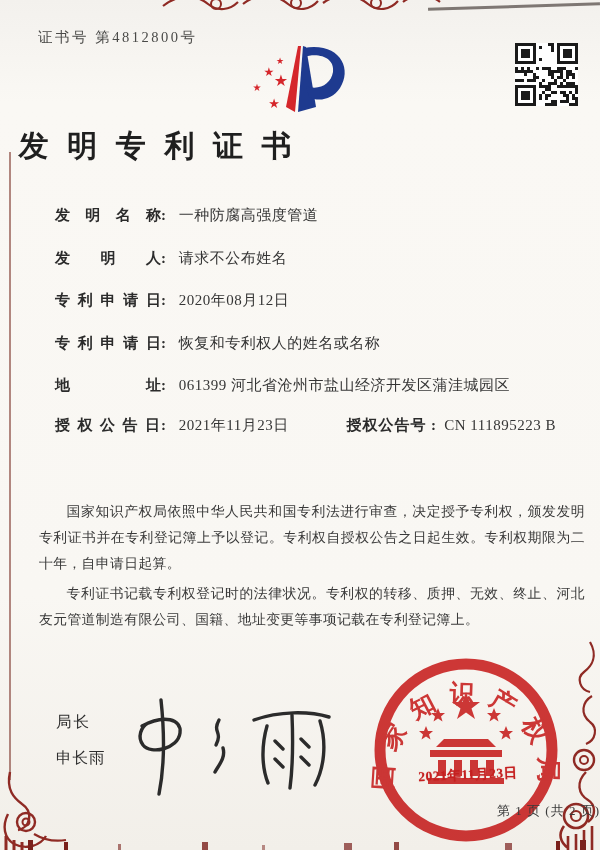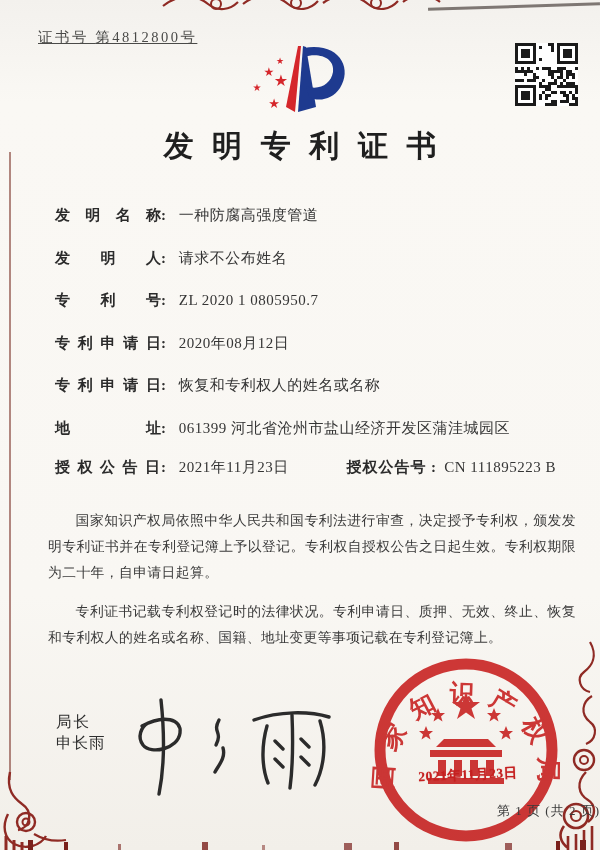--- a/index.html
+++ b/index.html
@@ -4,40 +4,40 @@
 <style>
   html,body{margin:0;padding:0;}
   body{
     width:600px;height:850px;position:relative;overflow:hidden;
     font-family:"Liberation Serif","DejaVu Serif",serif;
     background:linear-gradient(180deg,#f3f1ed 0%,#faf8f4 12%,#f9f7f3 70%,#f2efe9 100%);
     color:#333;
   }
   .abs{position:absolute;}
   
-  .cert-no{left:38px;top:28px;font-size:14.5px;letter-spacing:2.5px;color:#4a4a48;text-decoration:underline;}
-  
-  .title{left:0;top:126px;width:100%;text-align:center;font-size:30px;font-weight:700;
+  .cert-no{left:38px;top:28px;font-size:14.5px;letter-spacing:2.5px;color:#4a4a48;}
+  
+  .title{left:0;top:126px;width:100%;font-size:30px;font-weight:700;
     letter-spacing:0.62em;text-indent:0.62em;color:#1f1f1f;}
   
   .fields{left:55px;top:204px;width:532px;}
   .frow{margin-bottom:19.5px;font-size:15px;line-height:23px;white-space:nowrap;color:#2f2f2f;}
   .flabel{display:inline-block;width:106px;text-align:justify;text-align-last:justify;
     -moz-text-align-last:justify;font-weight:600;color:#2b2b2b;vertical-align:top;}
   .fcolon{display:inline-block;width:14px;font-weight:600;}
   .fvalue{letter-spacing:0.5px;color:#353535;}
   .grant-row .grp2{margin-left:54px;text-align:center;}
   .grant-row .flabel2{font-weight:600;color:#2b2b2b;letter-spacing:1px;}
   
   .bodytext{left:36px;top:496px;width:552px;}
-  .bodytext p{margin:12px;text-indent:2em;font-size:13.8px;line-height:1.9;
+  .bodytext p{margin:3px;text-indent:2em;font-size:13.8px;line-height:1.9;
     text-align:justify;color:#3a3a3a;letter-spacing:0.4px;}
   
   .signer{left:56px;top:712px;font-size:15.5px;color:#2e2e2e;letter-spacing:2px;}
-  .signer .name{letter-spacing:1px;}
+  .signer .name{margin-top:15px;letter-spacing:1px;}
   
   .sig{left:122px;top:688px;}
   .sig path{fill:none;stroke:#2b2b2b;stroke-width:3.4;stroke-linecap:round;stroke-linejoin:round;}
   
   .seal{left:366px;top:650px;opacity:0.94;mix-blend-mode:multiply;}
   .seal-date{left:380px;top:766px;width:176px;text-align:center;font-size:13.5px;font-weight:700;
     color:#c52020;letter-spacing:0.5px;transform:rotate(-2.5deg);text-shadow:0 0 1px rgba(197,32,32,.6);}
   
   .footer{left:0;bottom:30px;width:100%;text-align:right;font-size:13px;color:#3a3a3a;letter-spacing:1px;}
   
@@ -329,24 +329,20 @@
 <div class="abs fields">
   <div class="frow">
     <span class="flabel">发明名称</span><span class="fcolon">:</span>
     <span class="fvalue">一种防腐高强度管道</span>
   </div>
   <div class="frow">
     <span class="flabel">发明人</span><span class="fcolon">:</span>
     <span class="fvalue">请求不公布姓名</span>
   </div>
   <div class="frow">
-    <span class="flabel">专利号</span><span class="fcolon">:</span>
-    <span class="fvalue">ZL 2020 1 0805950.7</span>
-  </div>
-  <div class="frow">
     <span class="flabel">专利申请日</span><span class="fcolon">:</span>
     <span class="fvalue">2020年08月12日</span>
   </div>
   <div class="frow">
     <span class="flabel">专利申请日</span><span class="fcolon">:</span>
     <span class="fvalue">恢复和专利权人的姓名或名称</span>
   </div>
   <div class="frow">
     <span class="flabel">地址</span><span class="fcolon">:</span>
     <span class="fvalue">061399 河北省沧州市盐山经济开发区蒲洼城园区</span>
@@ -356,21 +352,21 @@
     <span class="fvalue">2021年11月23日</span>
     <span class="grp2">
       <span class="flabel2">授权公告号</span><span class="fcolon">:</span>
       <span class="fvalue">CN 111895223 B</span>
     </span>
   </div>
 </div>
 
 <div class="abs bodytext">
   <p>国家知识产权局依照中华人民共和国专利法进行审查，决定授予专利权，颁发发明专利证书并在专利登记簿上予以登记。专利权自授权公告之日起生效。专利权期限为二十年，自申请日起算。</p>
-  <p>专利证书记载专利权登记时的法律状况。专利申请日、质押、无效、终止、恢复和专利权人的姓名或名称、国籍、地址变更等事项记载在专利登记簿上。</p>
+  <p>专利证书记载专利权登记时的法律状况。专利权的转移、质押、无效、终止、河北友元管道制造有限公司、国籍、地址变更等事项记载在专利登记簿上。</p>
 </div>
 
 <div class="abs signer">
   <div>局长</div>
   <div class="name">申长雨</div>
 </div>
 
 <svg class="abs sig" width="215" height="112" viewBox="0 0 215 112">
   <path d="M20,38 C42,26 60,31 58,45 C56,61 29,67 21,57 C15,49 19,39 26,35"></path>
   <path d="M39,12 C42,40 43,76 37,106"></path>

